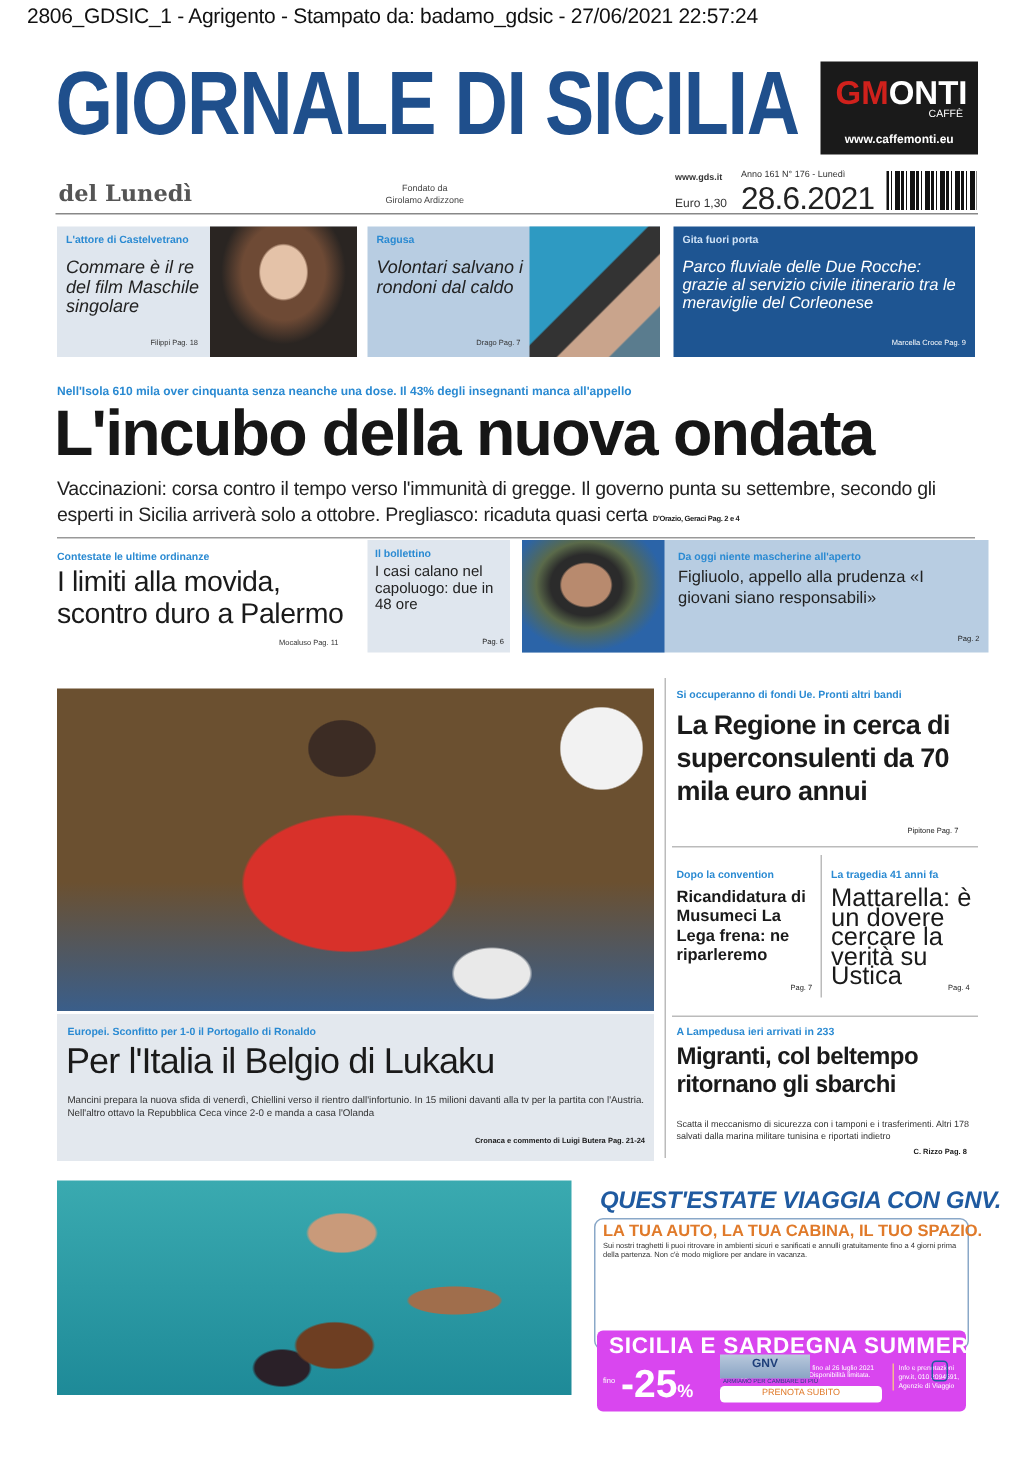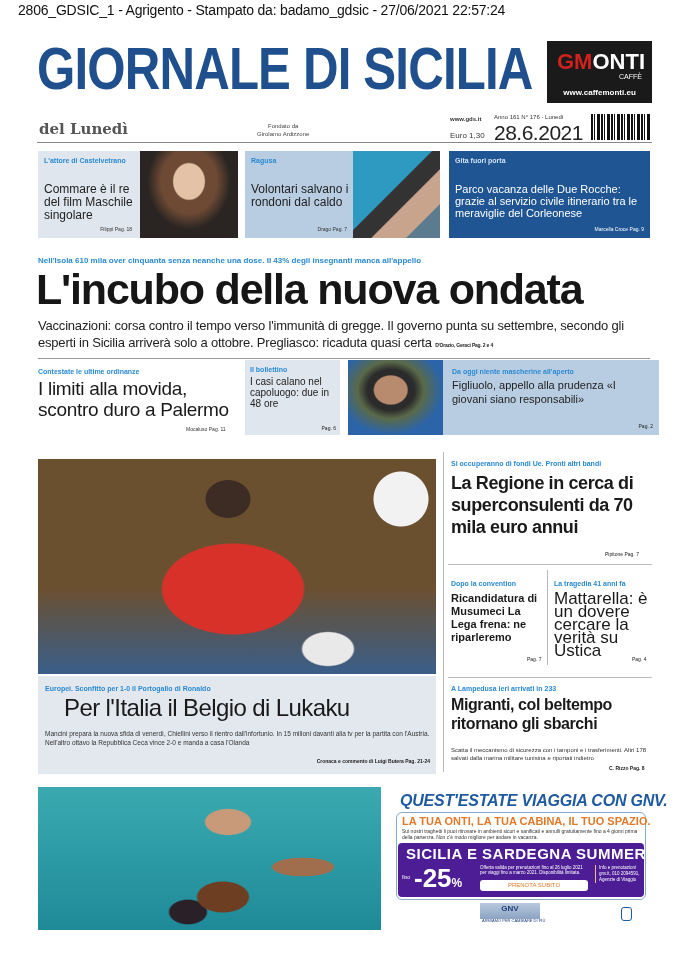--- a/index.html
+++ b/index.html
@@ -30,21 +30,21 @@
   
   .teaser { position: absolute; top: 151px; height: 87px; }
   .t1 { left: 38px; width: 200px; background: #dfe6ee; }
   .t1-img { position: absolute; left: 140px; top: 151px; width: 98px; height: 87px;
     background: radial-gradient(ellipse at 50% 35%, #e4c2a8 0 22%, #6e4a35 24% 40%, #2a2522 60%); }
   .t2 { left: 245px; width: 195px; background: #b8cde2; }
   .t2-img { position: absolute; left: 353px; top: 151px; width: 87px; height: 87px;
     background: linear-gradient(135deg, #2e9ac2 0 45%, #333 46% 60%, #c9a48c 61% 80%, #5a7c8e 81%); }
   .t3 { left: 449px; width: 201px; background: #1e5592; color: #fff; }
   .teaser .kick { position: absolute; left: 6px; top: 6px; font-size: 7px; font-weight: 700; color: #2a8ad2; }
-  .teaser .head { position: absolute; left: 6px; top: 32px; font-size: 12px; line-height: 13px; color: #222; }
+  .teaser .head { position: absolute; left: 6px; top: 21px; font-size: 12px; line-height: 13px; color: #222; font-style: italic; }
   .teaser .by { position: absolute; right: 6px; bottom: 6px; font-size: 5px; color: #333; }
   .t3 .kick { color: #cfe2f6; }
   .t3 .head { color: #fff; font-size: 11px; line-height: 12px; }
   .t3 .by { color: #fff; }
   .t1 .by { right: 106px; }
   .t2 .by { right: 93px; }
 
   
   .main-kicker { position: absolute; left: 38px; top: 256px; font-size: 8px; font-weight: 700; color: #2a8ad2; }
   .main-head { position: absolute; left: 36px; top: 265px; font-size: 43px; font-weight: 700; color: #161616; letter-spacing: -1.2px; white-space: nowrap; }
@@ -71,21 +71,21 @@
   
   .sport-img { position: absolute; left: 38px; top: 459px; width: 398px; height: 215px;
     background:
       radial-gradient(circle at 363px 40px, #f2f2f2 0 27px, transparent 28px),
       radial-gradient(ellipse at 190px 40px, #3c2c24 0 22px, transparent 23px),
       radial-gradient(ellipse at 195px 130px, #d8312a 0 70px, transparent 72px),
       radial-gradient(ellipse at 290px 190px, #e9e9e9 0 25px, transparent 27px),
       linear-gradient(180deg, #6b5030 0 60%, #3a5e8a 100%); }
   .sport-box { position: absolute; left: 38px; top: 676px; width: 398px; height: 98px; background: #e3e8ee; }
   .sport-box .kick { position: absolute; left: 7px; top: 9px; font-size: 7px; font-weight: 700; color: #2a8ad2; }
-  .sport-box .head { position: absolute; left: 6px; top: 18px; font-size: 24px; color: #1a1a1a; letter-spacing: -0.6px; white-space: nowrap; margin-left: 20px; }
+  .sport-box .head { position: absolute; left: 6px; top: 18px; font-size: 24px; color: #1a1a1a; letter-spacing: -0.6px; white-space: nowrap; }
   .sport-box .body { position: absolute; left: 7px; top: 53px; width: 388px; font-size: 6.5px; line-height: 9px; color: #333; }
   .sport-box .by { position: absolute; right: 6px; top: 82px; font-size: 5px; font-weight: 700; }
 
   
   .vrule { position: absolute; left: 443px; top: 452px; width: 1px; height: 320px; background: #bbb; }
   .reg-kick { position: absolute; left: 451px; top: 460px; font-size: 7px; font-weight: 700; color: #2a8ad2; }
   .reg-head { position: absolute; left: 451px; top: 472px; font-size: 18px; line-height: 22px; font-weight: 700; color: #1a1a1a; letter-spacing: -0.4px; }
   .reg-by { position: absolute; left: 605px; top: 551px; font-size: 5px; }
   .rule3 { position: absolute; left: 448px; top: 564px; width: 204px; height: 1px; background: #bbb; }
 
@@ -108,21 +108,21 @@
     background:
       radial-gradient(ellipse at 190px 35px, #c99a7a 0 22px, transparent 24px),
       radial-gradient(ellipse at 265px 80px, #a06e4c 0 30px, transparent 32px),
       radial-gradient(ellipse at 185px 110px, #6e3e22 0 25px, transparent 27px),
       radial-gradient(ellipse at 150px 125px, #2a2028 0 18px, transparent 20px),
       linear-gradient(180deg, #3aaab0 0%, #1e8a98 100%); }
   .ad-title { position: absolute; left: 400px; top: 792px; font-size: 16px; font-weight: 700; color: #1f5aa0; letter-spacing: -0.2px; white-space: nowrap; font-style: italic; }
   .ad-frame { position: absolute; left: 396px; top: 812px; width: 250px; height: 88px; border: 1.5px solid #8aa8c8; border-radius: 6px; background: #fff; }
   .ad-slogan { position: absolute; left: 402px; top: 815px; font-size: 11px; font-weight: 700; color: #e07a2a; white-space: nowrap; }
   .ad-small { position: absolute; left: 402px; top: 828px; width: 236px; font-size: 5px; line-height: 6px; color: #333; }
-  .ad-orange { position: absolute; left: 398px; top: 843px; width: 246px; height: 54px; background: #4c1d95; border-radius: 4px; color: #fff; }
+  .ad-orange { position: absolute; left: 398px; top: 887px; width: 246px; height: 54px; background: #d946ef; border-radius: 4px; color: #fff; }
   .ad-orange .line { position: absolute; left: 8px; top: 2px; font-size: 15px; font-weight: 700; letter-spacing: 0.5px; white-space: nowrap; }
   .ad-orange .fino { position: absolute; left: 4px; top: 31px; font-size: 5px; }
   .ad-orange .pct { position: absolute; left: 16px; top: 20px; font-size: 26px; font-weight: 700; }
   .ad-orange .pctsign { font-size: 12px; }
   .ad-orange .offer { position: absolute; left: 82px; top: 22px; width: 105px; font-size: 4.5px; line-height: 5px; }
   .ad-orange .cta { position: absolute; left: 82px; top: 37px; width: 108px; height: 11px; background: #fff; border-radius: 3px; color: #e07a2a; font-size: 6px; text-align: center; line-height: 11px; }
   .ad-orange .side { position: absolute; left: 197px; top: 22px; width: 46px; font-size: 4.5px; line-height: 6px; border-left: 1px solid #f4b98e; padding-left: 3px; }
   .gnv-logo { position: absolute; left: 480px; top: 903px; width: 60px; height: 16px; background: linear-gradient(180deg, #b8c8dc, #8aa4c4); color: #1f3f7a; font-size: 8px; font-weight: 700; text-align: center; line-height: 12px; }
   .gnv-tag { position: absolute; left: 482px; top: 918px; font-size: 4px; color: #1f3f7a; }
   .gnv-badge { position: absolute; left: 621px; top: 907px; width: 11px; height: 14px; border: 1.5px solid #1f5aa0; border-radius: 3px; }
@@ -161,21 +161,21 @@
 
 <div class="teaser t2">
   <div class="kick">Ragusa</div>
   <div class="head" style="width:100px">Volontari salvano i rondoni dal caldo</div>
   <div class="by">Drago Pag. 7</div>
 </div>
 <div class="t2-img"></div>
 
 <div class="teaser t3">
   <div class="kick">Gita fuori porta</div>
-  <div class="head" style="width:190px">Parco vacanza delle Due Rocche: grazie al servizio civile itinerario tra le meraviglie del Corleonese</div>
+  <div class="head" style="width:190px">Parco fluviale delle Due Rocche: grazie al servizio civile itinerario tra le meraviglie del Corleonese</div>
   <div class="by">Marcella Croce Pag. 9</div>
 </div>
 
 <div class="main-kicker">Nell'Isola 610 mila over cinquanta senza neanche una dose. Il 43% degli insegnanti manca all'appello</div>
 <div class="main-head">L'incubo della nuova ondata</div>
 <div class="main-sub">
   <span>Vaccinazioni: corsa contro il tempo verso l'immunità di gregge. Il governo punta su settembre, secondo gli esperti in Sicilia arriverà solo a ottobre. Pregliasco: ricaduta quasi certa</span> <span class="by">D'Orazio, Geraci Pag. 2 e 4</span>
 </div>
 <div class="rule2"></div>
 
@@ -220,21 +220,21 @@
 <div class="rule4"></div>
 
 <div class="mig-kick">A Lampedusa ieri arrivati in 233</div>
 <div class="mig-head" style="width:205px">Migranti, col beltempo ritornano gli sbarchi</div>
 <div class="mig-body">Scatta il meccanismo di sicurezza con i tamponi e i trasferimenti. Altri 178 salvati dalla marina militare tunisina e riportati indietro</div>
 <div class="mig-by">C. Rizzo Pag. 8</div>
 
 <div class="ad-img"></div>
 <div class="ad-title">QUEST'ESTATE VIAGGIA CON GNV.</div>
 <div class="ad-frame"></div>
-<div class="ad-slogan">LA TUA ONTI, LA TUA CABINA, IL TUO SPAZIO.</div>
+<div class="ad-slogan">LA TUA AUTO, LA TUA CABINA, IL TUO SPAZIO.</div>
 <div class="ad-small">Sui nostri traghetti li puoi ritrovare in ambienti sicuri e sanificati e annulli gratuitamente fino a 4 giorni prima della partenza. Non c'è modo migliore per andare in vacanza.</div>
 <div class="ad-orange">
   <div class="line">SICILIA E SARDEGNA SUMMER 2021</div>
   <div class="fino">fino</div>
   <div class="pct"><span>-25</span><span class="pctsign">%</span></div>
   <div class="offer">Offerta valida per prenotazioni fino al 26 luglio 2021 per viaggi fino a marzo 2021. Disponibilità limitata.</div>
   <div class="cta">PRENOTA SUBITO</div>
   <div class="side">Info e prenotazioni gnv.it, 010 2094591, Agenzie di Viaggio</div>
 </div>
 <div class="gnv-logo">GNV</div>

